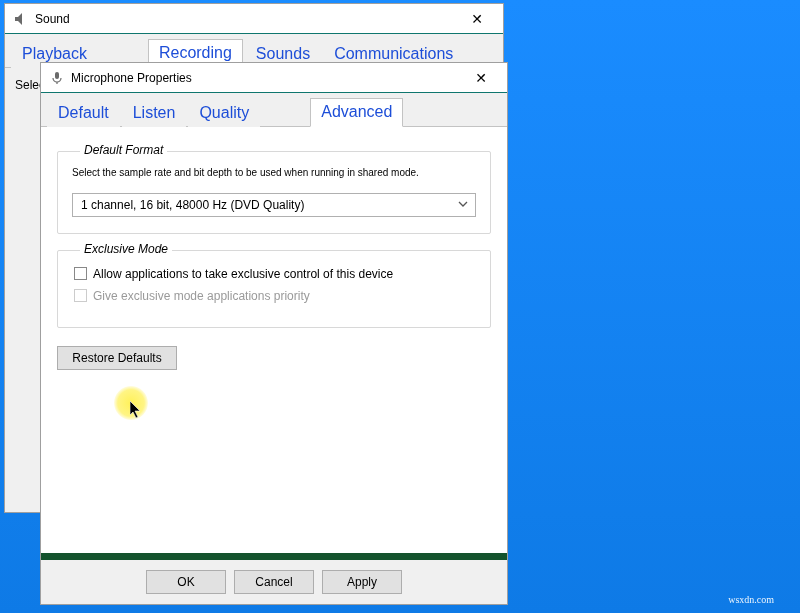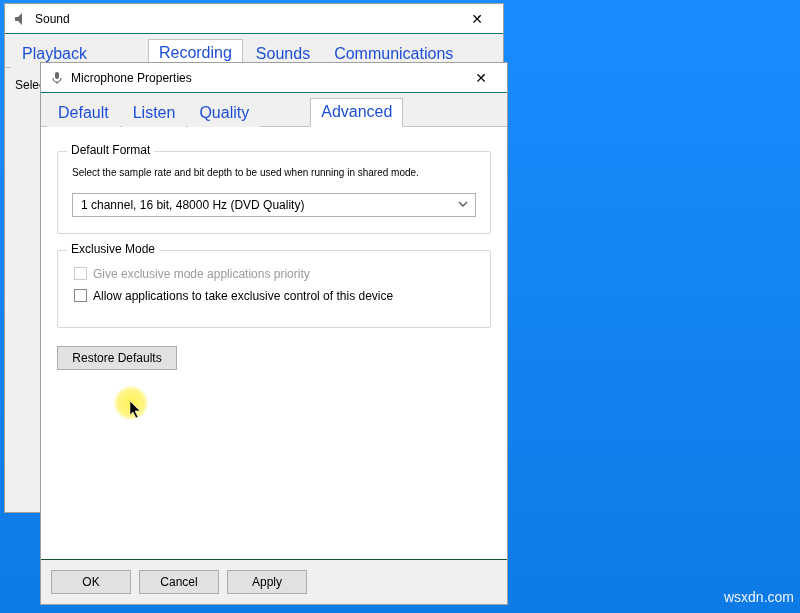--- a/index.html
+++ b/index.html
@@ -14,24 +14,25 @@
       color: #000;
     }
     .desktop {
       position: absolute;
       inset: 0;
       background: linear-gradient(180deg, #1a8cff 0%, #0e7ae6 100%);
     }
     .watermark {
       position: absolute;
       bottom: 8px;
-      right: 6px;
+      right: 26px;
       color: #fff;
-      font-size: 14px;
+      font-size: 10px;
       opacity: 0.92;
+      font-family: Liberation Serif, serif;
     }
     
     .window {
       position: absolute;
       background: #f0f0f0;
       border: 1px solid #9f9f9f;
       display: flex;
       flex-direction: column;
     }
     .titlebar {
@@ -114,25 +115,26 @@
     .fset {
       border: 1px solid #d8d8d8;
       border-radius: 2px;
       padding: 14px 14px 16px 14px;
       margin: 10px 2px 16px 2px;
       position: relative;
     }
     .fset .legend {
       position: absolute;
       top: -9px;
-      left: 9px;
+      left: 22px;
       background: #fff;
       padding: 0 4px;
       font-size: 12px;
       color:#000;
+      font-style:italic;
     }
     .fdesc {
       font-size: 10px;
       color:#000;
       margin-bottom: 12px;
       line-height: 1.45;
     }
     .combo {
       display:flex; align-items:center;
       width: 100%;
@@ -172,23 +174,23 @@
       background:#e1e1e1;
       border:1px solid #adadad;
       padding: 0 4px;
       font-size:12px;
       display:inline-flex;
       align-items:center; justify-content:center;
       color:#000;
     }
     .restore-row { margin: 18px 0 8px 2px; }
     .dialog-buttons{
-      border-top:1px solid #14532d;
+      border-top:7px solid #14532d;
       padding: 10px 10px 10px 10px;
-      display:flex; justify-content:flex-start; gap:8px;
+      display:flex; justify-content:center; gap:8px;
       background:#f0f0f0;
     }
   </style>
 </head>
 <body>
 
 <div class="desktop">
 
   <div class="window sound-window">
     <div class="titlebar">
@@ -243,26 +245,26 @@
               <svg width="10" height="10" viewBox="0 0 10 10">
                   <path d="M1 3l4 4 4-4" stroke="#555" stroke-width="1.3" fill="none"></path>
                 </svg>
             </span>
           </div>
         </div>
 
         <div class="fset">
           <div class="legend">Exclusive Mode</div>
           <div class="chk-row">
+            <span class="chk"></span>
+            <span class="chk-label">Allow applications to take exclusive control of this device</span>
+          </div>
+          <div class="chk-row">
             <span class="chk disabled"></span>
             <span class="chk-label disabled">Give exclusive mode applications priority</span>
-          </div>
-          <div class="chk-row">
-            <span class="chk"></span>
-            <span class="chk-label">Allow applications to take exclusive control of this device</span>
           </div>
         </div>
 
         <div class="restore-row">
           <button class="btn" style="min-width:120px">Restore Defaults</button>
         </div>
       </div>
     </div>
 
     <div class="dialog-buttons">

